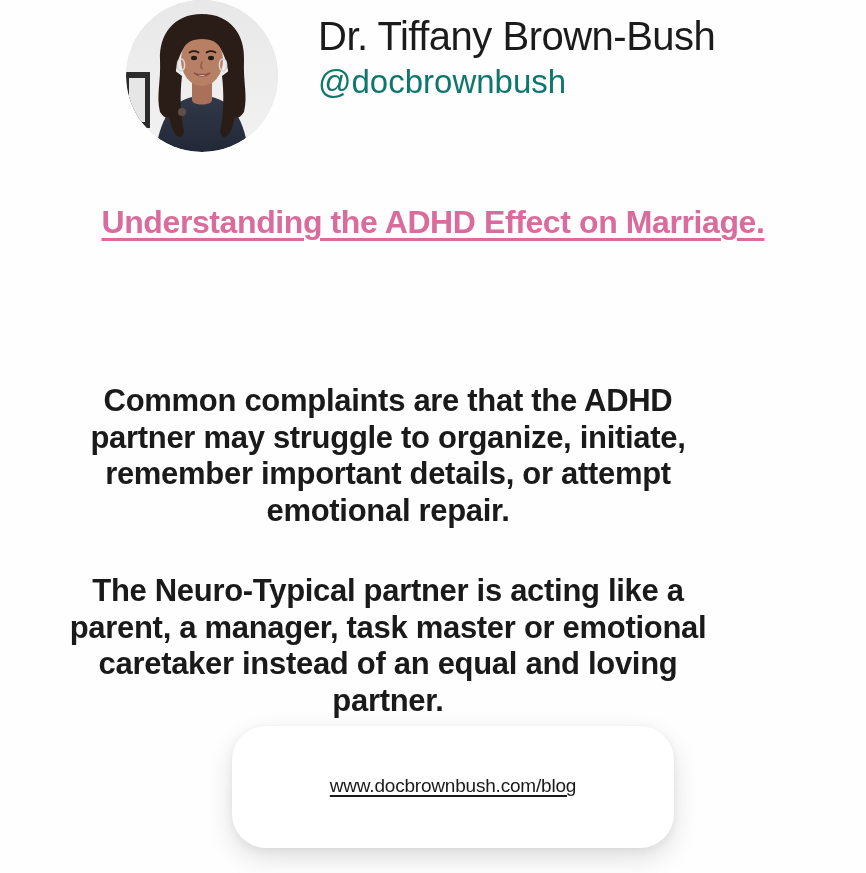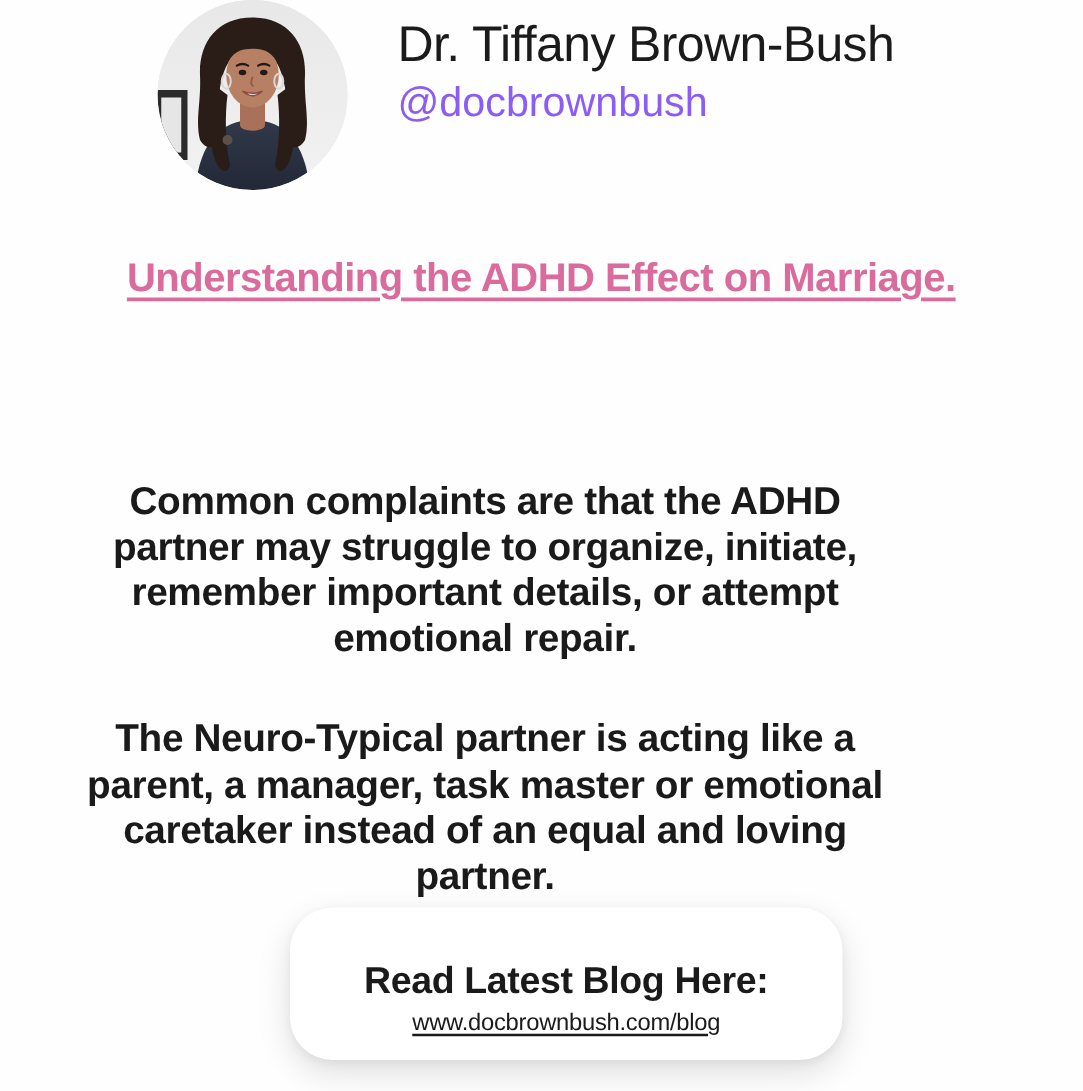--- a/index.html
+++ b/index.html
@@ -50,21 +50,21 @@
     font-weight: 400;
     letter-spacing: -0.5px;
     color: #1b1b1b;
     line-height: 1.12;
     white-space: nowrap;
   }
   .handle {
     font-size: 33px;
     font-weight: 400;
     letter-spacing: 0px;
-    color: #8b5cf6;
+    color: #0f766e;
     line-height: 1.2;
     margin-top: 3px;
     white-space: nowrap;
   }
 
   
   .title {
     position: absolute;
     top: 204px;
     left: 0;
@@ -206,17 +206,16 @@
   </div>
 
   <div class="title">Understanding the ADHD Effect on Marriage.</div>
 
   <div class="body-block">
     <p class="para">Common complaints are that the ADHD partner may struggle to organize, initiate, remember important details, or attempt emotional repair.</p>
     <p class="para">The Neuro-Typical partner is acting like a parent, a manager, task master or emotional caretaker instead of an equal and loving partner.</p>
   </div>
 
   <div class="cta-card">
-    <div class="cta-title">Read Latest Blog Here:</div>
     <a class="cta-link" href="#">www.docbrownbush.com/blog</a>
   </div>
 
 </div>
 
 </body></html>

